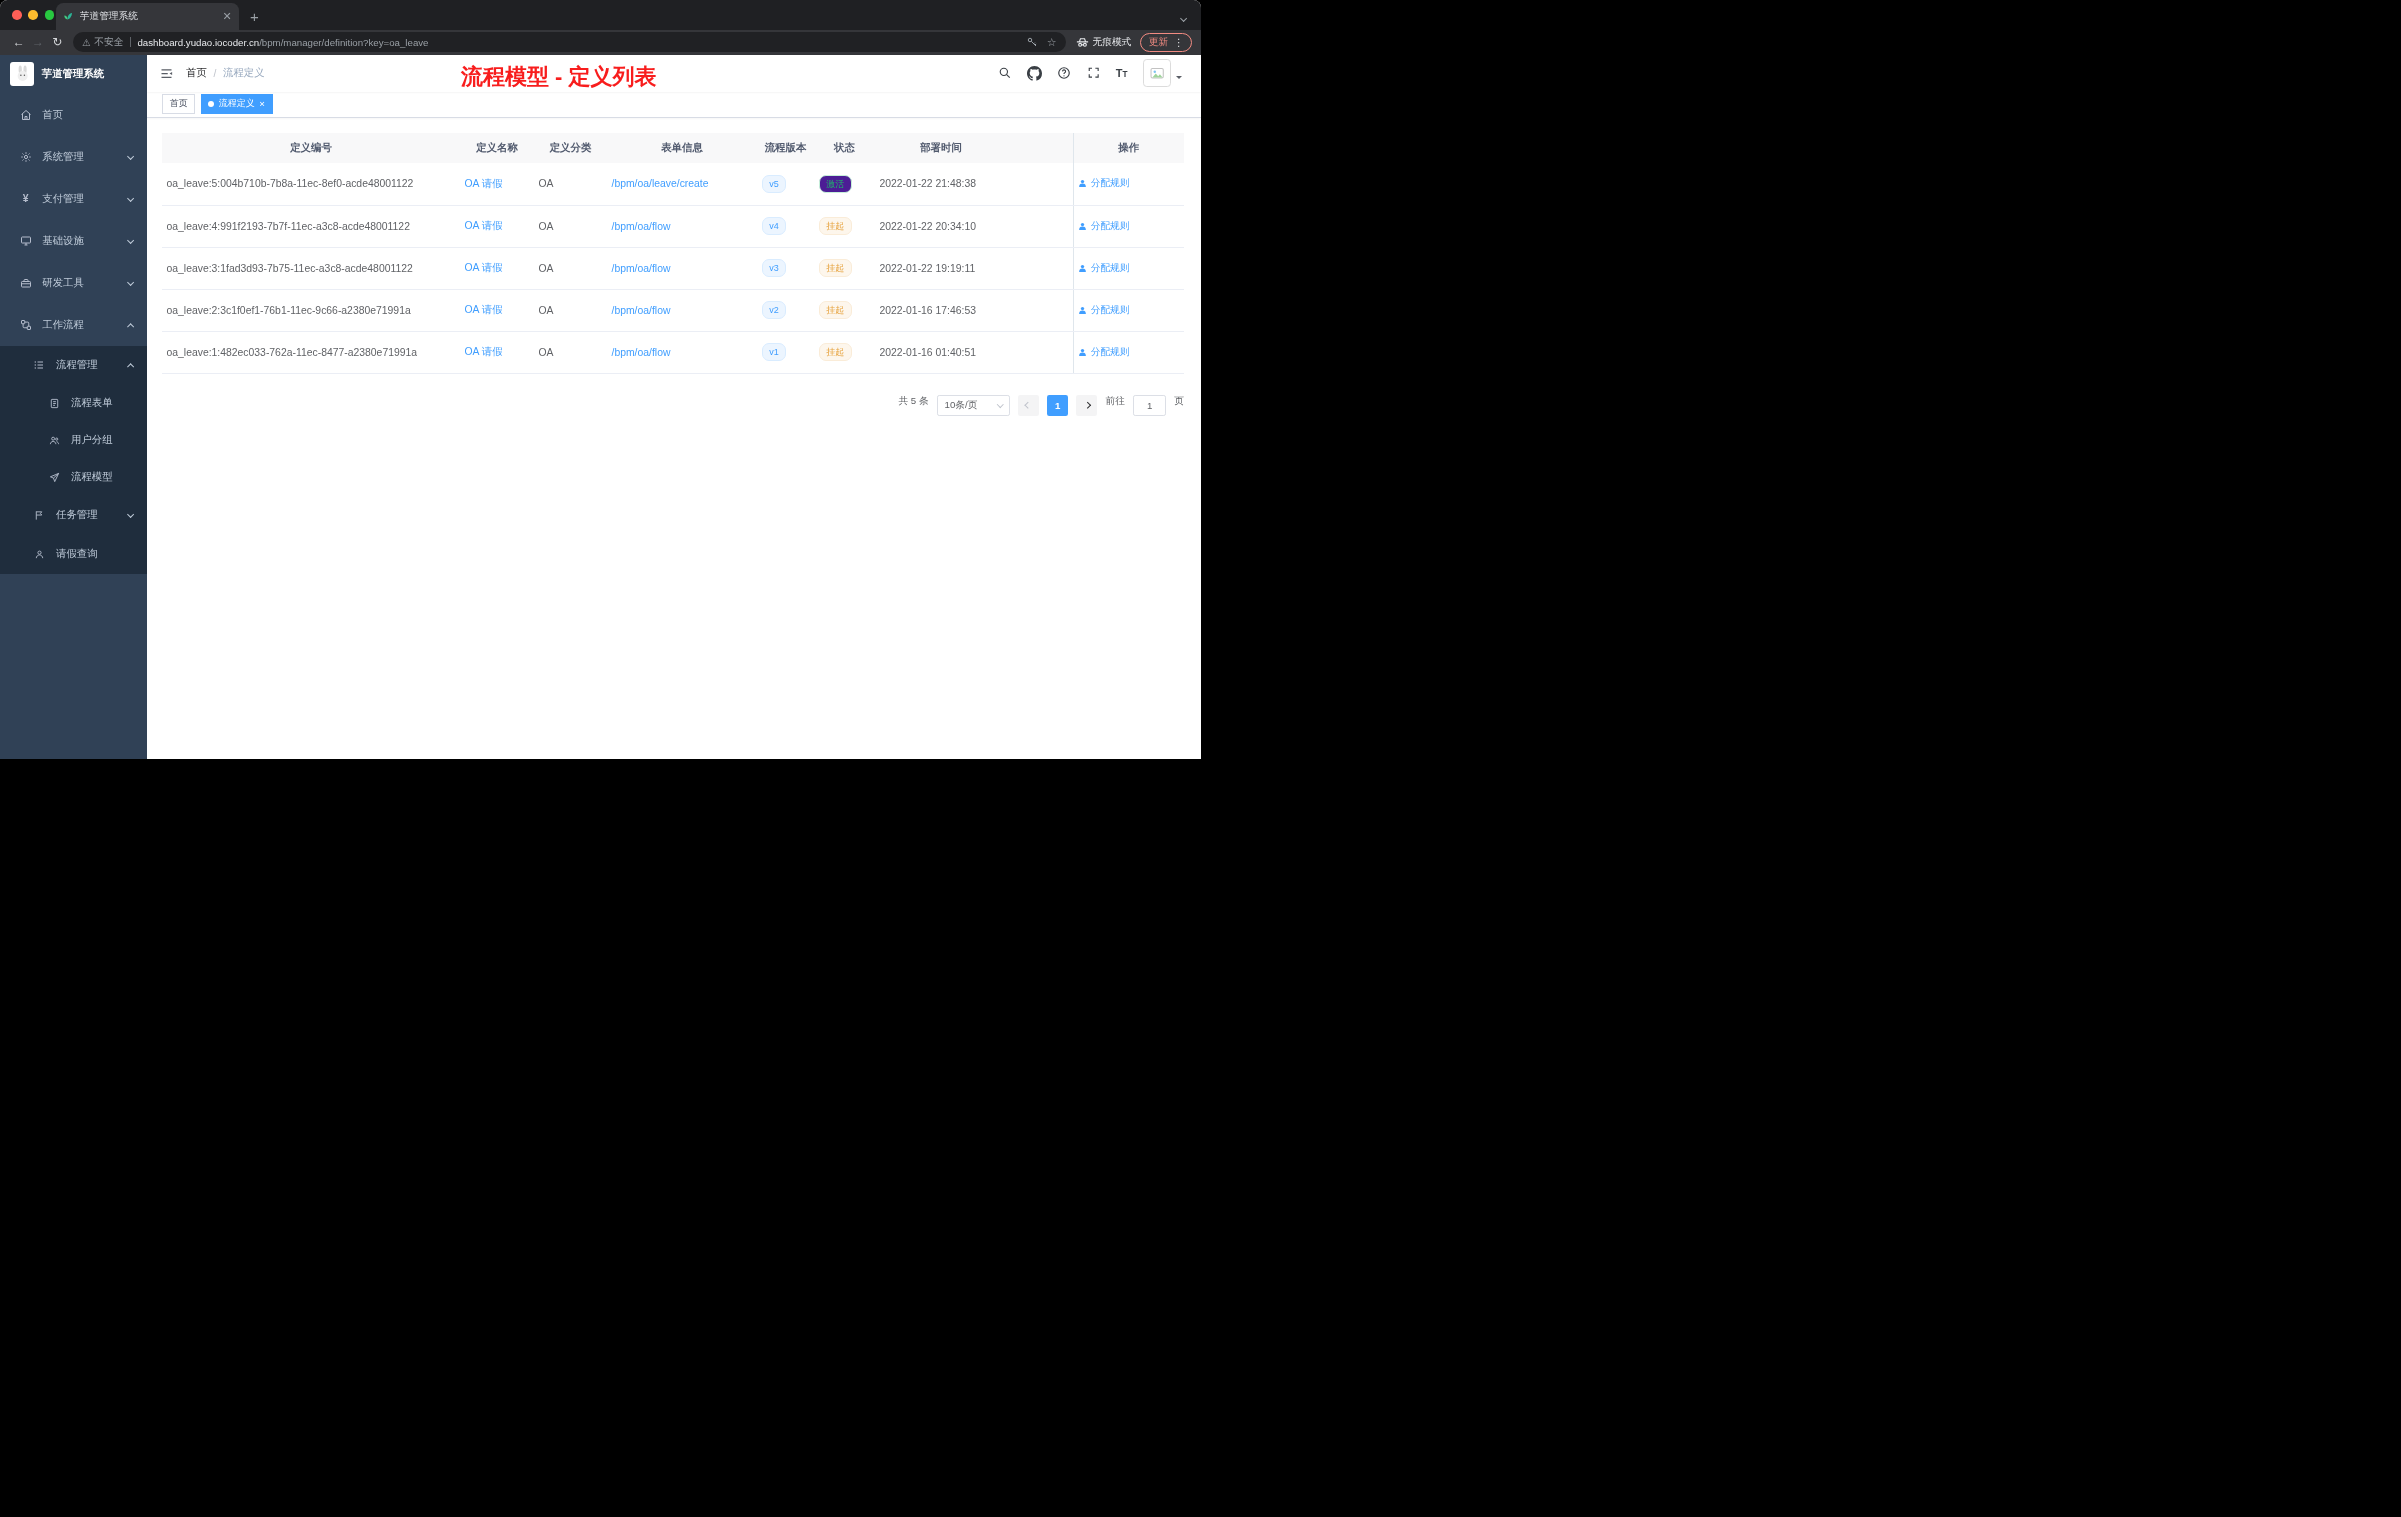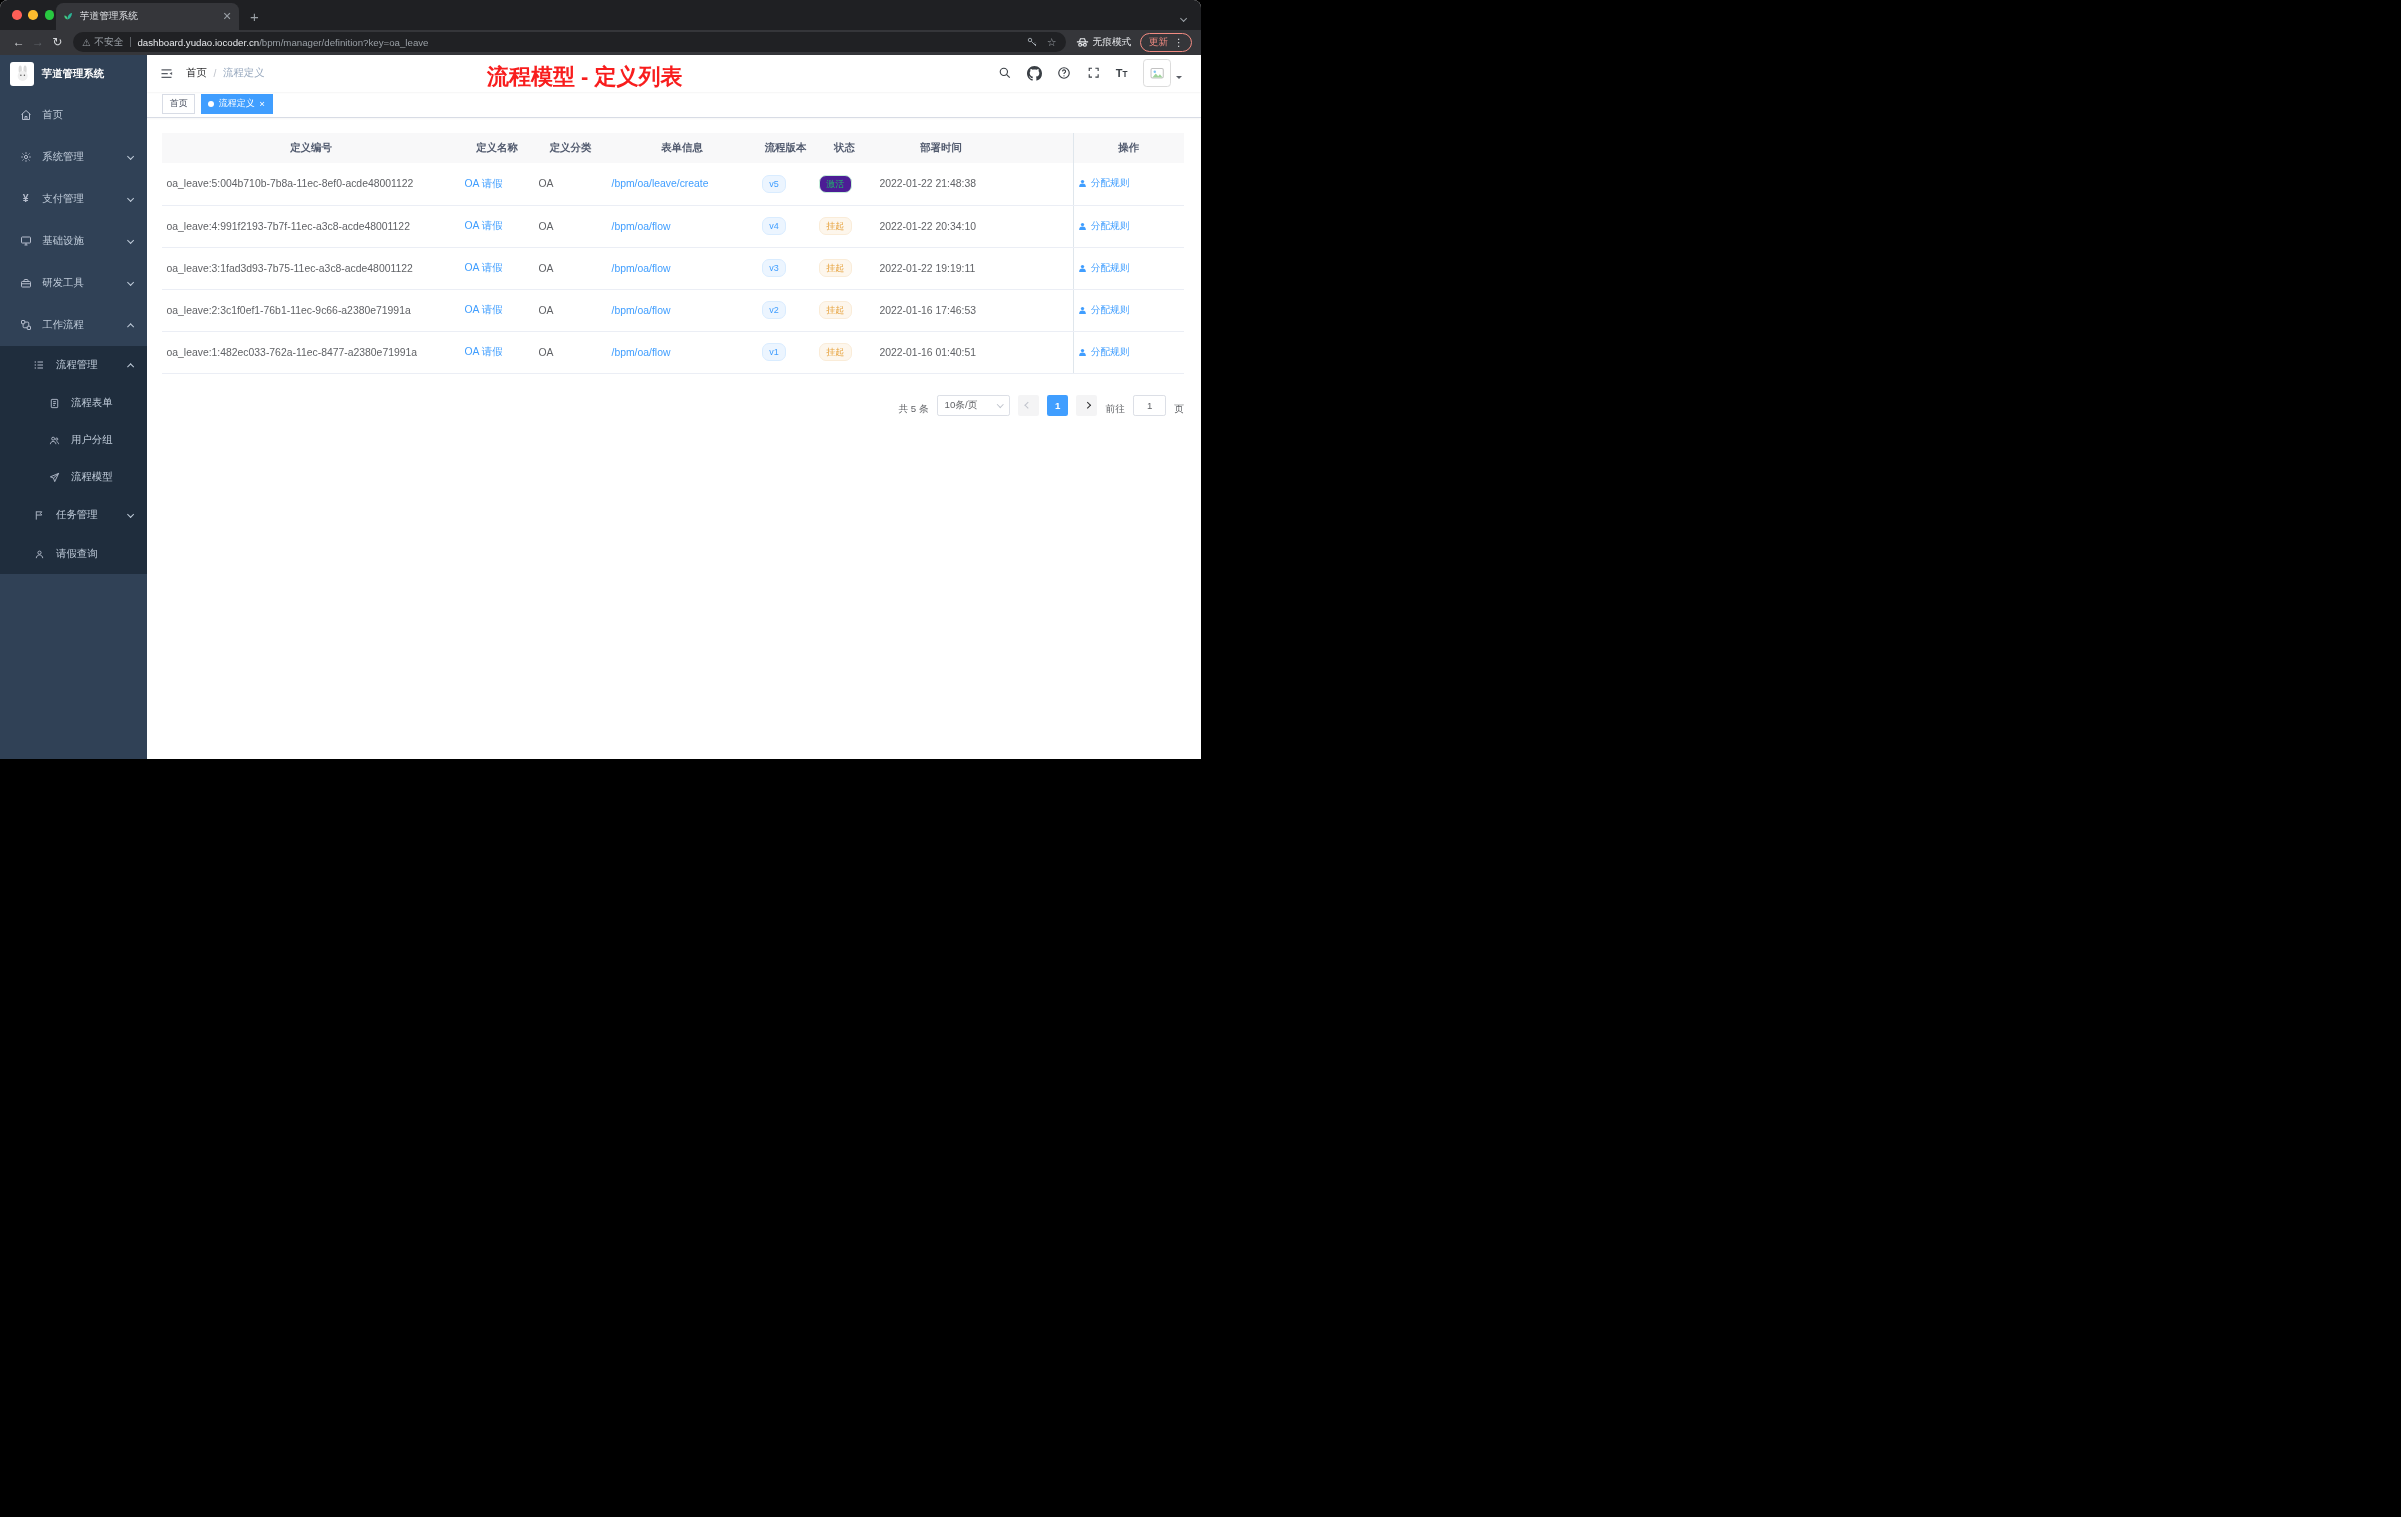--- a/index.html
+++ b/index.html
@@ -62,41 +62,41 @@
   .crumb-sep { color:#c0c4cc; }
   .crumb-cur { color:#97a8be; }
   .nav-right { margin-left:auto; display:flex; align-items:center; gap:15.6px; }
   .nav-ic { color:#3a3f45; display:flex; align-items:center; cursor:pointer; }
   .size-ic { color:#3a3f45; font-weight:700; cursor:pointer; }
   .size-ic .t1{font-size:11px}.size-ic .t2{font-size:8.2px}
   .avatar-wrap { display:flex; align-items:center; gap:5.2px; cursor:pointer; }
   .avatar-box { width:27.5px; height:27.5px; border:0.7px solid #dcdcdc; border-radius:3.7px; background:#fff; display:flex; align-items:center; justify-content:center; }
   .avatar-caret { width:0; height:0; border-left:3px solid transparent; border-right:3px solid transparent; border-top:3.7px solid #5a5e66; margin-top:9px; }
 
-  .annotation { position:absolute; left:340px; top:7.4px; font-size:22px; font-weight:600; color:#f81d1d; z-index:3; white-space:nowrap; pointer-events:none; }
+  .annotation { position:absolute; left:314px; top:7.4px; font-size:22px; font-weight:600; color:#f81d1d; z-index:3; white-space:nowrap; pointer-events:none; }
 
   .tagsbar { height:26px; background:#fff; border-bottom:0.7px solid #d8dce5; box-shadow:0 0.7px 2.2px rgba(0,0,0,.06); display:flex; align-items:center; padding:0 15px; gap:5.2px; flex:none; position:relative; z-index:1; }
   .vtag { height:19.3px; border:0.7px solid #d8dce5; background:#fff; color:#495060; font-size:9px; padding:0 6.7px; display:inline-flex; align-items:center; gap:4.5px; cursor:pointer; }
   .vtag.active { background:#409eff; border-color:#409eff; color:#fff; }
   .vtag .dot { width:6px; height:6px; border-radius:50%; background:#fff; }
   .vtag .tclose { font-size:9.7px; line-height:1; }
 
   .content { flex:1; padding:15.6px 17px 0 15px; overflow:hidden; }
   table.el-table { width:1022px; border-collapse:collapse; table-layout:fixed; font-size:10.4px; color:#606266; }
   .el-table th { background:#f8f8f9; color:#515a6e; font-weight:700; height:30px; text-align:center; font-size:10.4px; }
   .el-table td { height:42px; text-align:left; border-bottom:0.7px solid #ebeef5; padding:0 4.5px; overflow:hidden; white-space:nowrap; }
   .el-table .c-action { border-left:0.7px solid #dfe6ec; }
   .lnk { color:#409eff; text-decoration:none; cursor:pointer; }
   .pill { display:inline-block; padding:1.5px 6.7px; font-size:9px; line-height:12.6px; border-radius:7px; }
   .pill-ver { background:#ecf5ff; border:0.7px solid #d9ecff; color:#409eff; }
   .pill-success { background:#4c1d95; border:0.7px solid #c6f0d9; color:#1dbd68; }
   .pill-warning { background:#fdf6ec; border:0.7px solid #faecd8; color:#e6a23c; }
   .action-link { color:#409eff; font-size:9.7px; display:inline-flex; align-items:center; gap:3.7px; text-decoration:none; cursor:pointer; }
 
-  .pagination { display:flex; align-items:flex-end; justify-content:flex-end; gap:8.2px; margin-top:21px; font-size:9.7px; color:#606266; width:1022px; }
+  .pagination { display:flex; align-items:flex-start; justify-content:flex-end; gap:8.2px; margin-top:21px; font-size:9.7px; color:#606266; width:1022px; }
   .pg-size { width:73px; height:21px; border:0.7px solid #dcdfe6; border-radius:2.2px; display:flex; align-items:center; justify-content:space-between; padding:0 6.7px; color:#606266; cursor:pointer; background:#fff; }
   .pg-size .chev { color:#c0c4cc; width:4.5px; height:4.5px; }
   .pg-btn { min-width:21px; height:21px; background:#f4f4f5; border-radius:2.2px; display:flex; align-items:center; justify-content:center; color:#303133; cursor:pointer; }
   .pg-btn .chev { width:4.5px; height:4.5px; }
   .pg-btn.disabled { color:#c0c4cc; cursor:default; }
   .pg-btn.active { background:#409eff; color:#fff; font-weight:600; }
   .pg-goto-input { width:33px; height:21px; border:0.7px solid #dcdfe6; border-radius:2.2px; text-align:center; color:#606266; font-size:9.7px; font-family:inherit; outline:none; }
   svg { display:block; }
 </style>
 </head>

